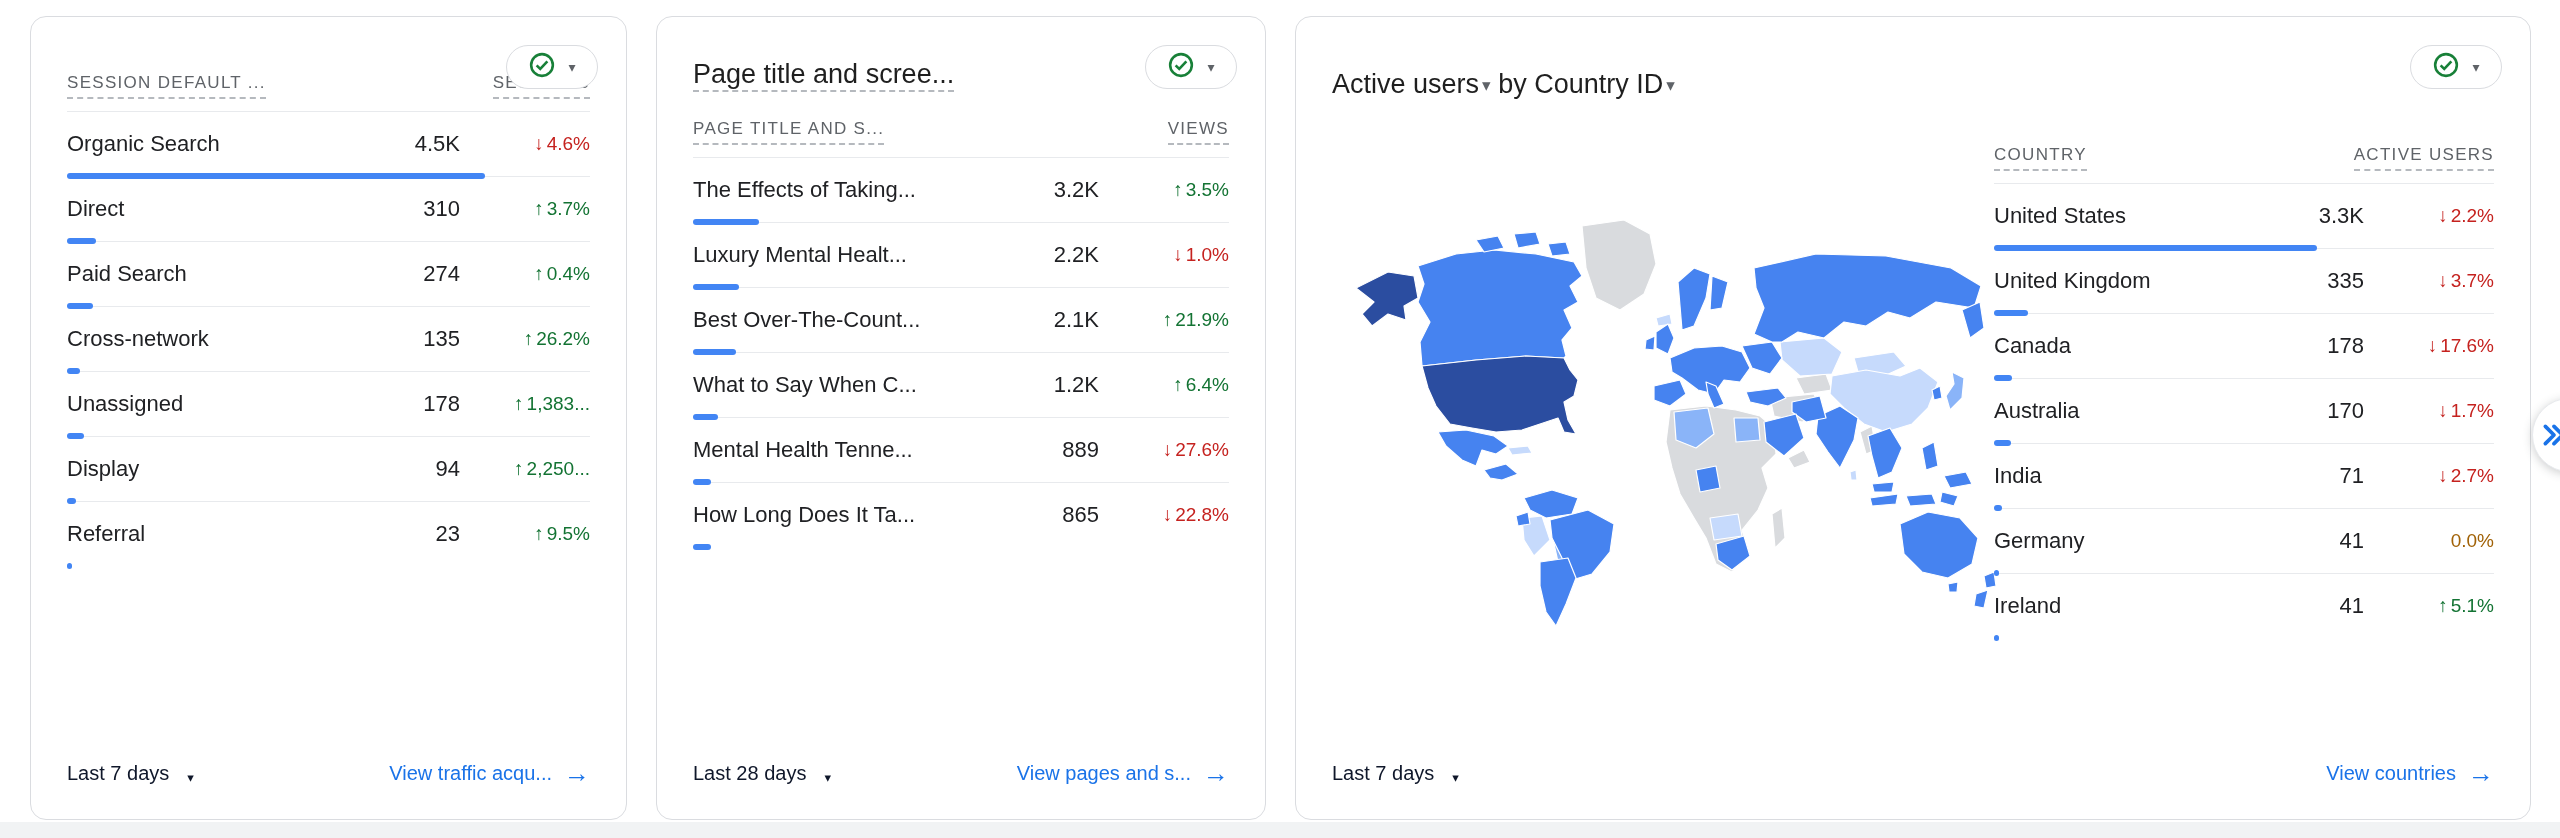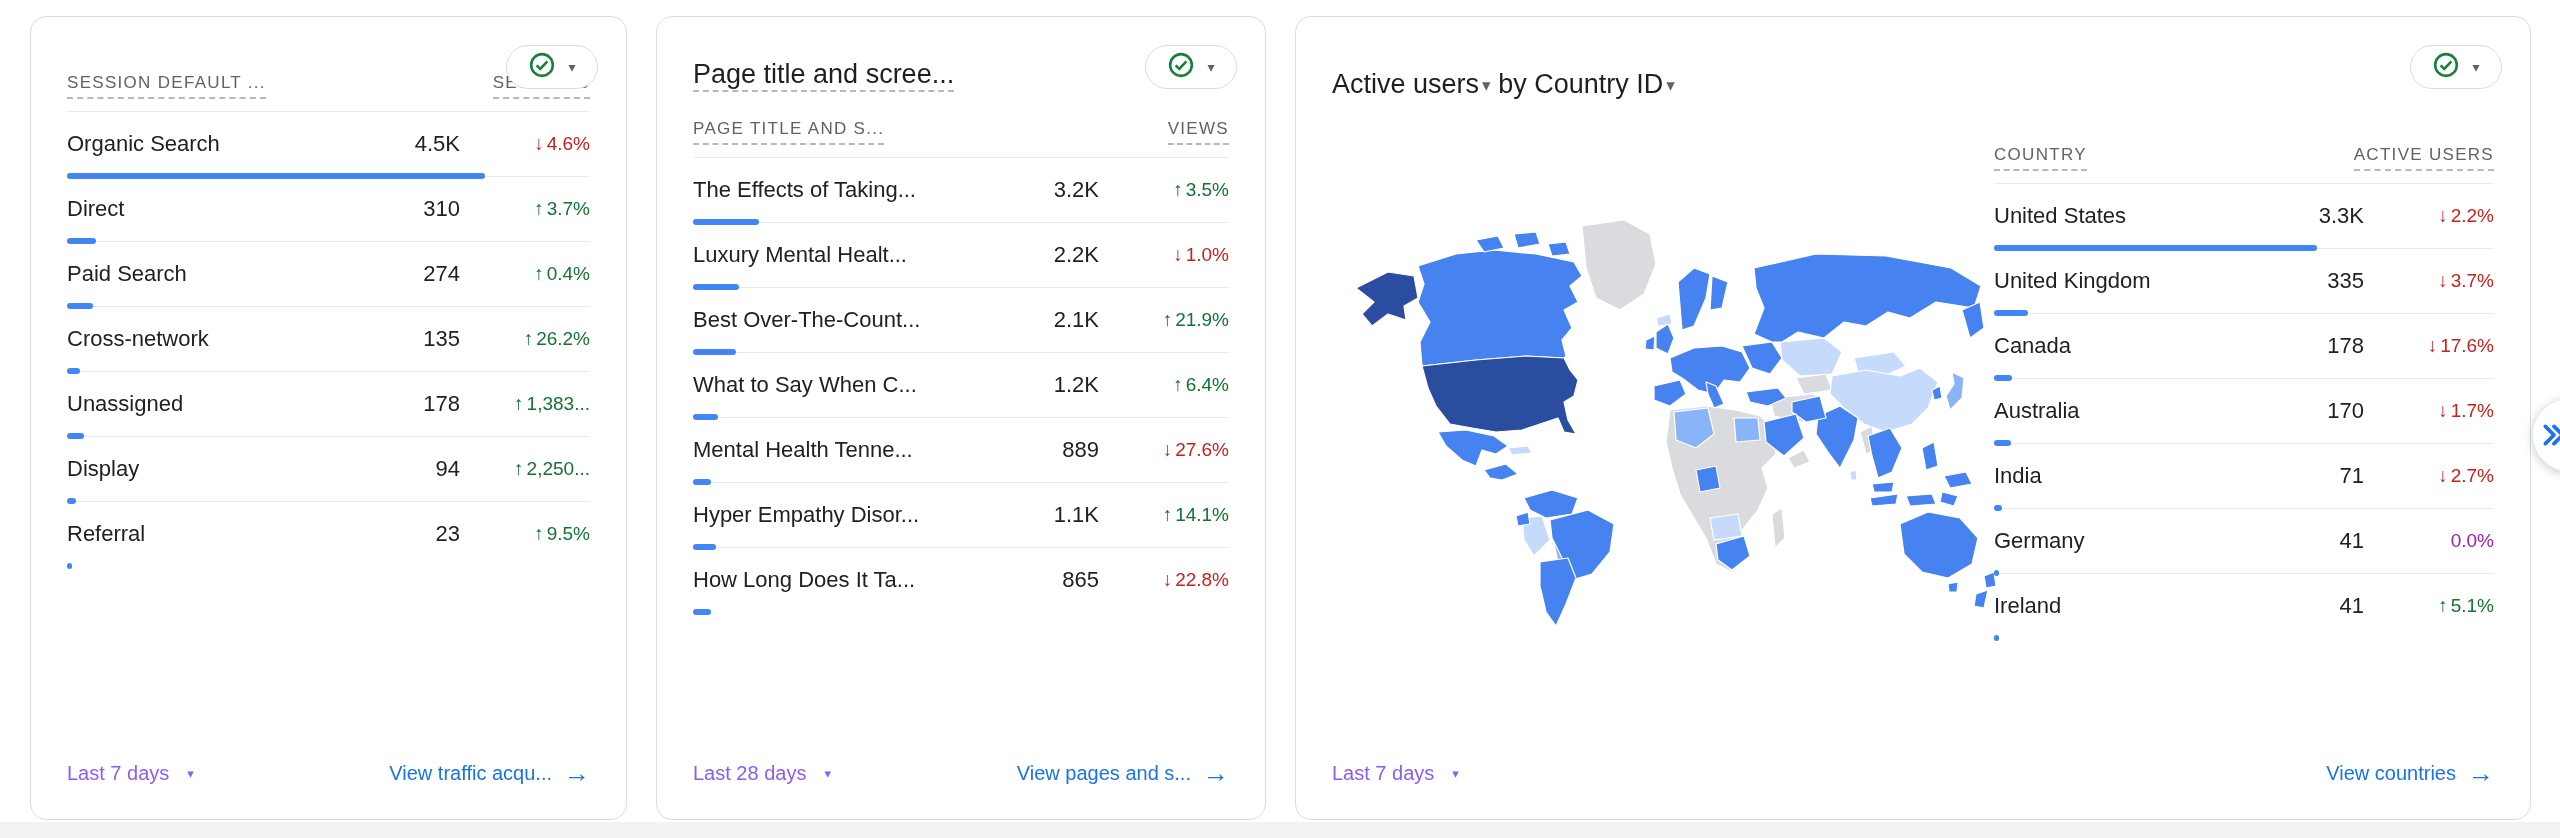--- a/index.html
+++ b/index.html
@@ -29,28 +29,28 @@
   .cols .hdr{border-bottom:2px dashed #b5b9be;padding-bottom:4px;}
 
   .row{height:64px;display:flex;align-items:center;border-bottom:1px solid #e8eaed;
        position:relative;font-size:22px;}
   .row:last-child{border-bottom:none;}
   .lbl{flex:1;white-space:nowrap;overflow:hidden;}
   .val{width:100px;text-align:right;}
   .chg{width:130px;text-align:right;font-size:19px;color:#5f6368;}
   .chg.up{color:#137333;}
   .chg.down{color:#c5221f;}
-  .chg.flat{color:#a21caf;}
+  .chg.flat{color:#a16207;}
   .arr{font-weight:700;margin-right:3px;}
   .bar{position:absolute;left:0;bottom:-3px;height:6px;min-width:5px;border-radius:3px;
        background:#4285f4;}
 
   .footer{position:absolute;left:36px;right:36px;bottom:30px;display:flex;
           justify-content:space-between;align-items:center;font-size:20px;}
-  .range{color:#8b5cf6;display:flex;align-items:center;gap:18px;cursor:pointer;}
+  .range{color:#0f172a;display:flex;align-items:flex-end;gap:18px;cursor:pointer;}
   .range .caret{font-size:13px;}
   .link{color:#1a73e8;font-weight:500;display:flex;align-items:center;gap:12px;cursor:pointer;}
   .link .arrow{font-size:26px;font-weight:400;}
 
   
   .c3-table{position:absolute;right:36px;top:128px;width:500px;}
   .c3-table .cols{margin-top:0;gap:8px;}
   .map-wrap{position:absolute;left:30px;top:188px;width:700px;height:440px;}
 
   .edge-fab{position:absolute;left:2532px;top:398px;width:72px;height:72px;border-radius:50%;
@@ -175,26 +175,20 @@
           <span class="lbl">What to Say When C...</span>
           <span class="val">1.2K</span>
           <span class="chg up"><span class="arr">↑</span><span>6.4%</span></span>
           <span class="bar" style="width: 4.6%;"></span>
         </div>
       <div class="row">
           <span class="lbl">Mental Health Tenne...</span>
           <span class="val">889</span>
           <span class="chg down"><span class="arr">↓</span><span>27.6%</span></span>
           <span class="bar" style="width: 3.4%;"></span>
-        </div>
-      <div class="row">
-          <span class="lbl">Hyper Empathy Disor...</span>
-          <span class="val">1.1K</span>
-          <span class="chg up"><span class="arr">↑</span><span>14.1%</span></span>
-          <span class="bar" style="width: 4.2%;"></span>
         </div>
       <div class="row">
           <span class="lbl">How Long Does It Ta...</span>
           <span class="val">865</span>
           <span class="chg down"><span class="arr">↓</span><span>22.8%</span></span>
           <span class="bar" style="width: 3.3%;"></span>
         </div>
     </div>
     <div class="footer">
       <span class="range">

